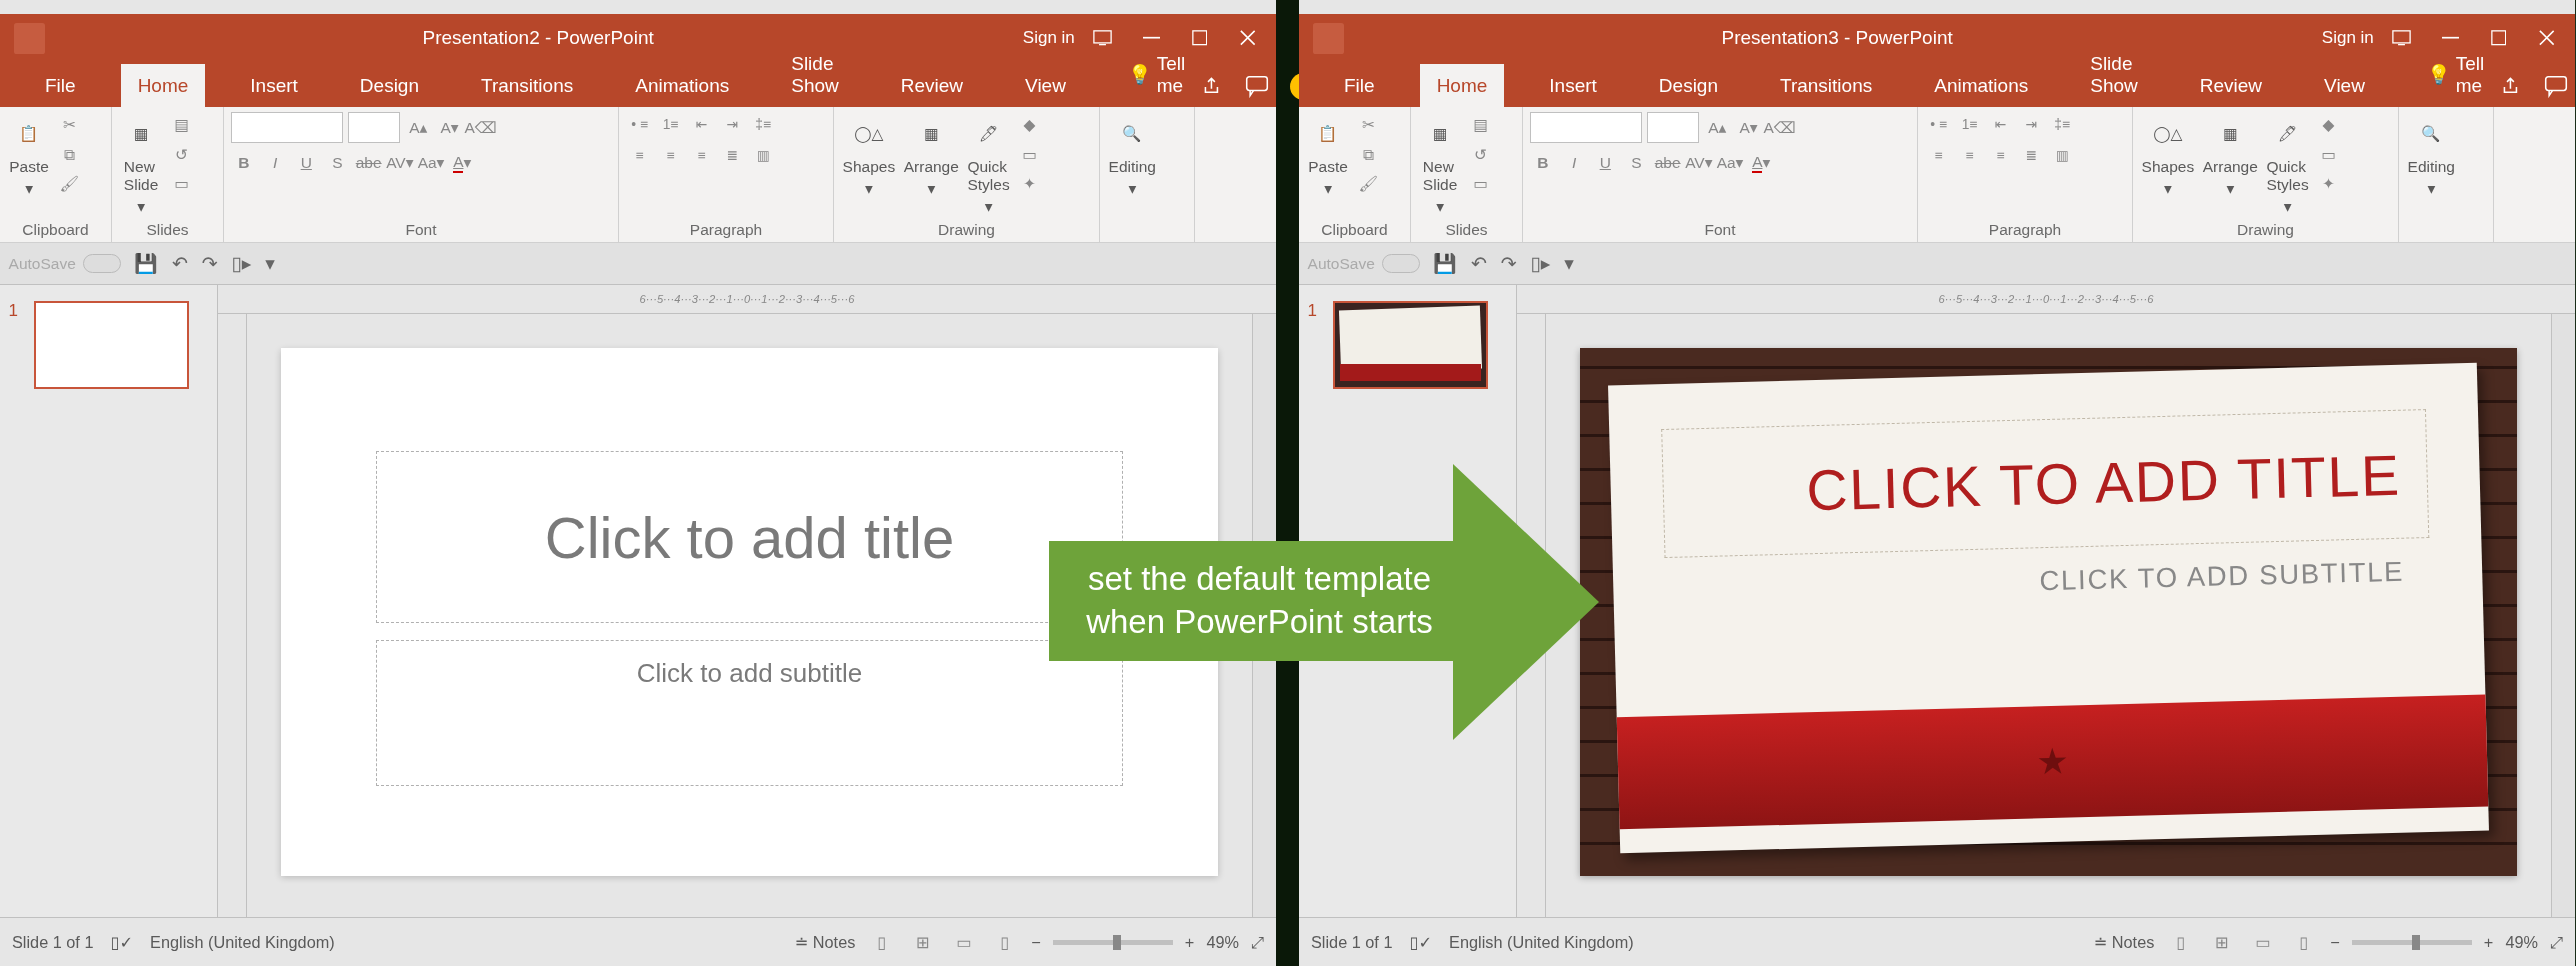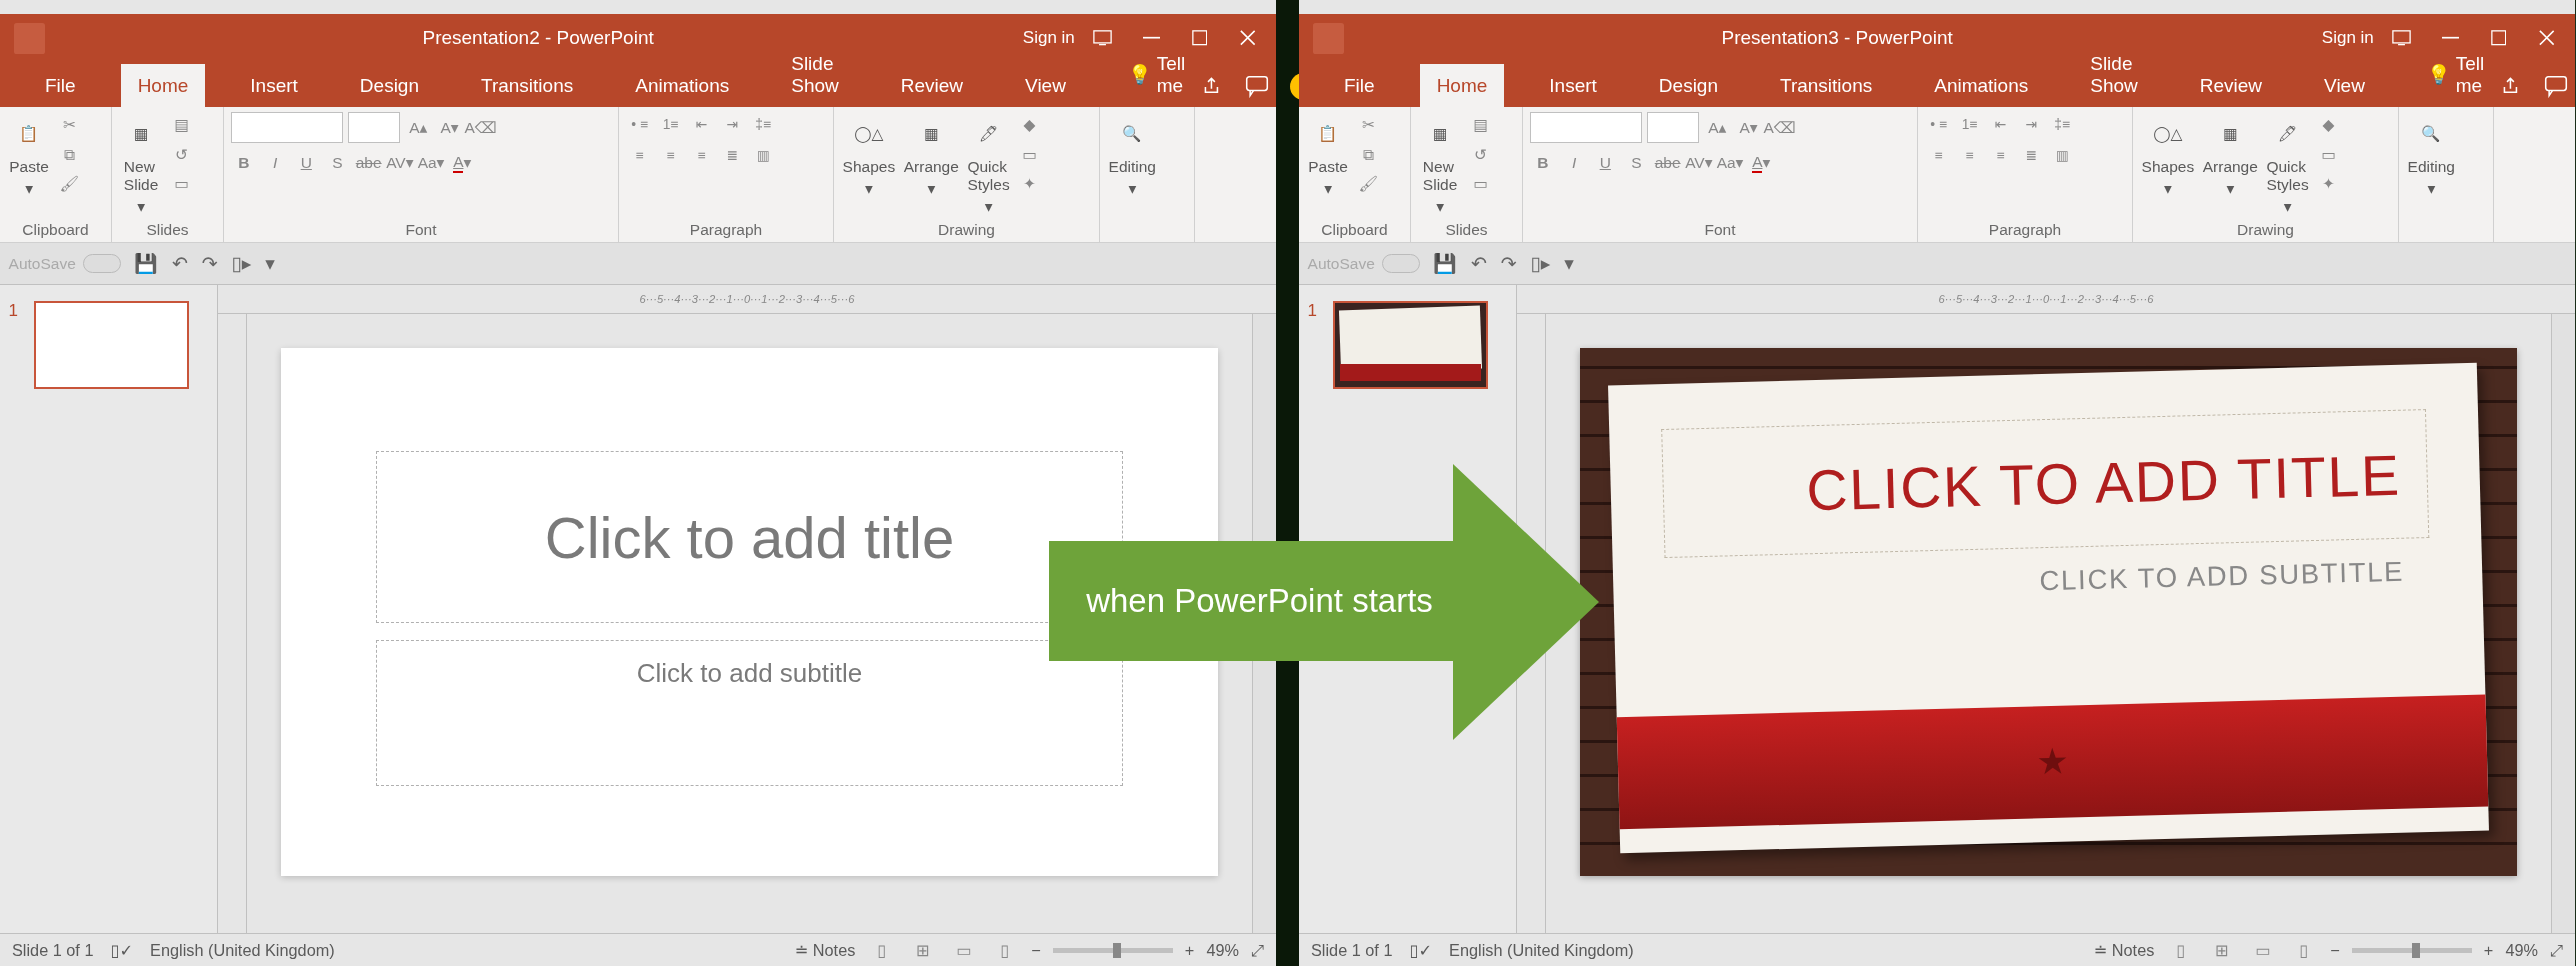--- a/index.html
+++ b/index.html
@@ -41,21 +41,21 @@
 .thumb { width: 155px; height: 88px; border: 2.6px solid #c8553a; background: #fff; }
 .ruler-h { height: 29px; background: #e6e6e6; border-bottom: 0.9px solid #c0c0c0; position: relative; font-size: 11.2px; color: #888; display: flex; align-items: center; justify-content: center; font-style: italic; }
 .ruler-v { width: 29px; background: #e6e6e6; border-right: 0.9px solid #c0c0c0; }
 .canvas-area { flex: 1; display: flex; flex-direction: column; }
 .canvas-body { flex: 1; display: flex; }
 .canvas-scroll { flex: 1; background: #e6e6e6; padding: 34px; display: flex; align-items: flex-start; justify-content: center; overflow: hidden; }
 .slide { width: 937px; height: 528px; background: #fff; box-shadow: 0 1.7px 6.9px rgba(0,0,0,0.2); position: relative; }
 .title-ph { position: absolute; left: 95px; top: 103px; right: 95px; height: 172px; border: 0.9px dashed #b0b0b0; display: flex; align-items: center; justify-content: center; font-size: 58px; color: #7a7a7a; font-weight: 300; }
 .subtitle-ph { position: absolute; left: 95px; top: 292px; right: 95px; height: 146px; border: 0.9px dashed #b0b0b0; display: flex; align-items: flex-start; justify-content: center; padding-top: 17px; font-size: 26px; color: #7a7a7a; }
 .scrollbar { width: 24px; background: #e1e1e1; border-left: 0.9px solid #c0c0c0; }
-.statusbar { height: 34px; background: #e6e6e6; border-top: 0.9px solid #c0c0c0; display: flex; align-items: center; padding: 0 12px; font-size: 16.3px; color: #5a5a5a; gap: 17px; }
+.statusbar { height: 50px; background: #e6e6e6; border-top: 0.9px solid #c0c0c0; display: flex; align-items: center; padding: 0 12px; font-size: 16.3px; color: #5a5a5a; gap: 17px; }
 .status-right { margin-left: auto; display: flex; align-items: center; gap: 12px; }
 .view-btn { width: 29px; height: 24px; color: #888; display: flex; align-items: center; justify-content: center; }
 .zoom-slider { width: 120px; height: 5.2px; background: #c0c0c0; position: relative; }
 .zoom-slider::after { content: ""; position: absolute; left: 50%; top: -5.2px; width: 8.6px; height: 15.5px; background: #888; }
 .divider { width: 23px; background: #0a1808; }
 
 .arrow-overlay { position: absolute; left: 1049px; top: 464px; width: 550px; height: 309px; z-index: 50; }
 .arrow-body { position: absolute; left: 0; top: 77px; width: 421px; height: 120px; background: #6ea33a; display: flex; flex-direction: column; align-items: center; justify-content: center; color: #fff; font-size: 33px; line-height: 1.3; }
 .arrow-head { position: absolute; left: 404px; top: 0; width: 0; height: 0; border-top: 138px solid transparent; border-bottom: 138px solid transparent; border-left: 146px solid #6ea33a; }
 
@@ -476,17 +476,18 @@
       <div class="zoom-slider"></div>
       <span>+</span>
       <span>49%</span>
       <span>⤢</span>
     </div>
   </div>
 </div>
 
 <div class="arrow-overlay">
   <div class="arrow-body">
+    <div>set the default template</div>
     <div>when PowerPoint starts</div>
   </div>
   <div class="arrow-head"></div>
 </div>
 
 
 </body></html>

